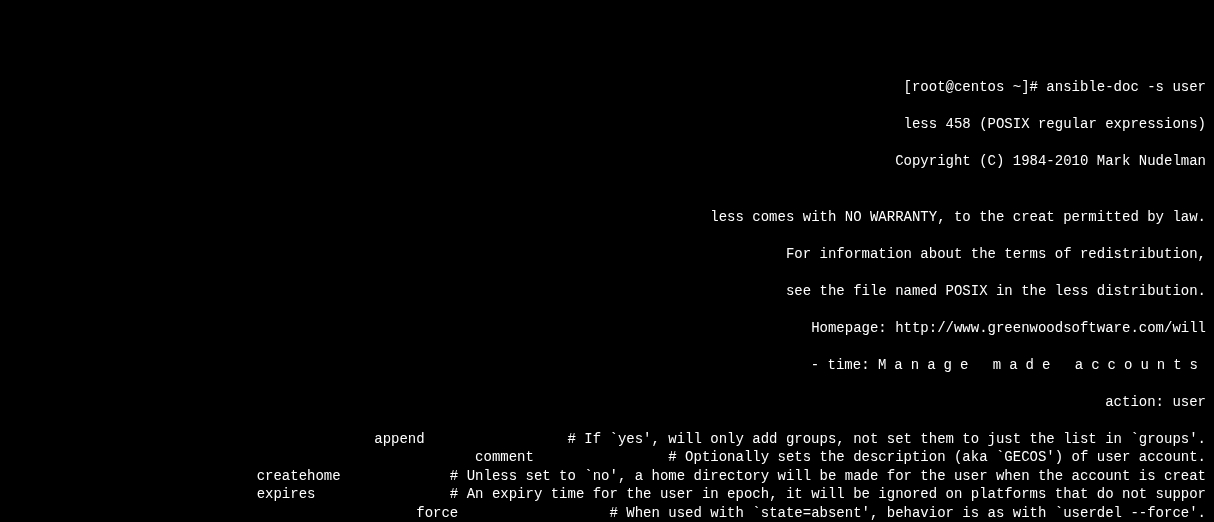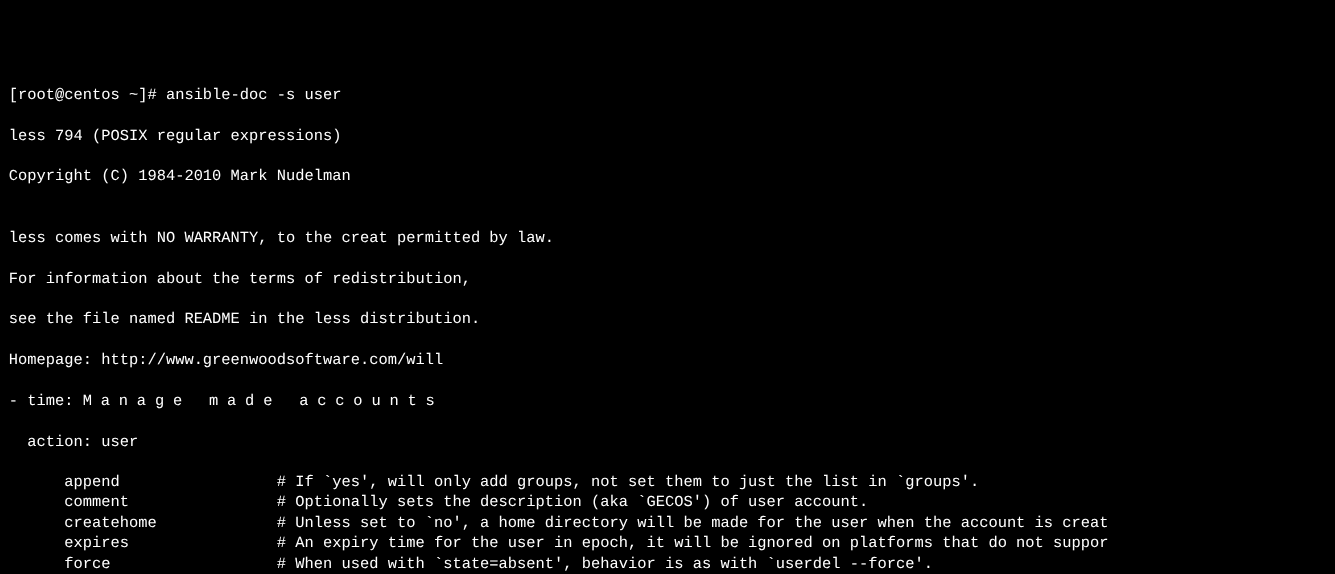--- a/index.html
+++ b/index.html
@@ -1,18 +1,19 @@
 <!DOCTYPE html>
 <html><head>
   <meta charset="utf-8">
   <style>
     * {
       margin: 0;
       padding: 0;
       box-sizing: border-box;
+      text-align: right;
     }
     body {
       background-color: #000000;
       color: #ffffff;
       font-family: "Consolas", "Courier New", monospace;
       font-size: 14px;
       line-height: 18.5px;
       padding: 4px 8px;
       white-space: pre;
       overflow: hidden;
@@ -25,26 +26,26 @@
     .spaced {
       letter-spacing: 8px;
     }
   </style>
 </head>
 <body>
 
 
 
 <div class="terminal-line">[root@centos ~]# ansible-doc -s user</div>
-<div class="terminal-line">less 794 (POSIX regular expressions)</div>
+<div class="terminal-line">less 458 (POSIX regular expressions)</div>
 <div class="terminal-line">Copyright (C) 1984-2010 Mark Nudelman</div>
 <div class="terminal-line"></div>
 <div class="terminal-line">less comes with NO WARRANTY, to the creat permitted by law.</div>
 <div class="terminal-line">For information about the terms of redistribution,</div>
-<div class="terminal-line">see the file named README in the less distribution.</div>
+<div class="terminal-line">see the file named POSIX in the less distribution.</div>
 <div class="terminal-line">Homepage: http://www.greenwoodsoftware.com/will</div>
 <div class="terminal-line"><span>- time: </span><span class="spaced">Manage made accounts</span></div>
 <div class="terminal-line">  action: user</div>
 <div id="params-container"><div class="terminal-line">      append                 # If `yes', will only add groups, not set them to just the list in `groups'.</div><div class="terminal-line">      comment                # Optionally sets the description (aka `GECOS') of user account.</div><div class="terminal-line">      createhome             # Unless set to `no', a home directory will be made for the user when the account is creat</div><div class="terminal-line">      expires                # An expiry time for the user in epoch, it will be ignored on platforms that do not suppor</div><div class="terminal-line">      force                  # When used with `state=absent', behavior is as with `userdel --force'.</div></div>
 
 
 
 
 
 </body></html>

